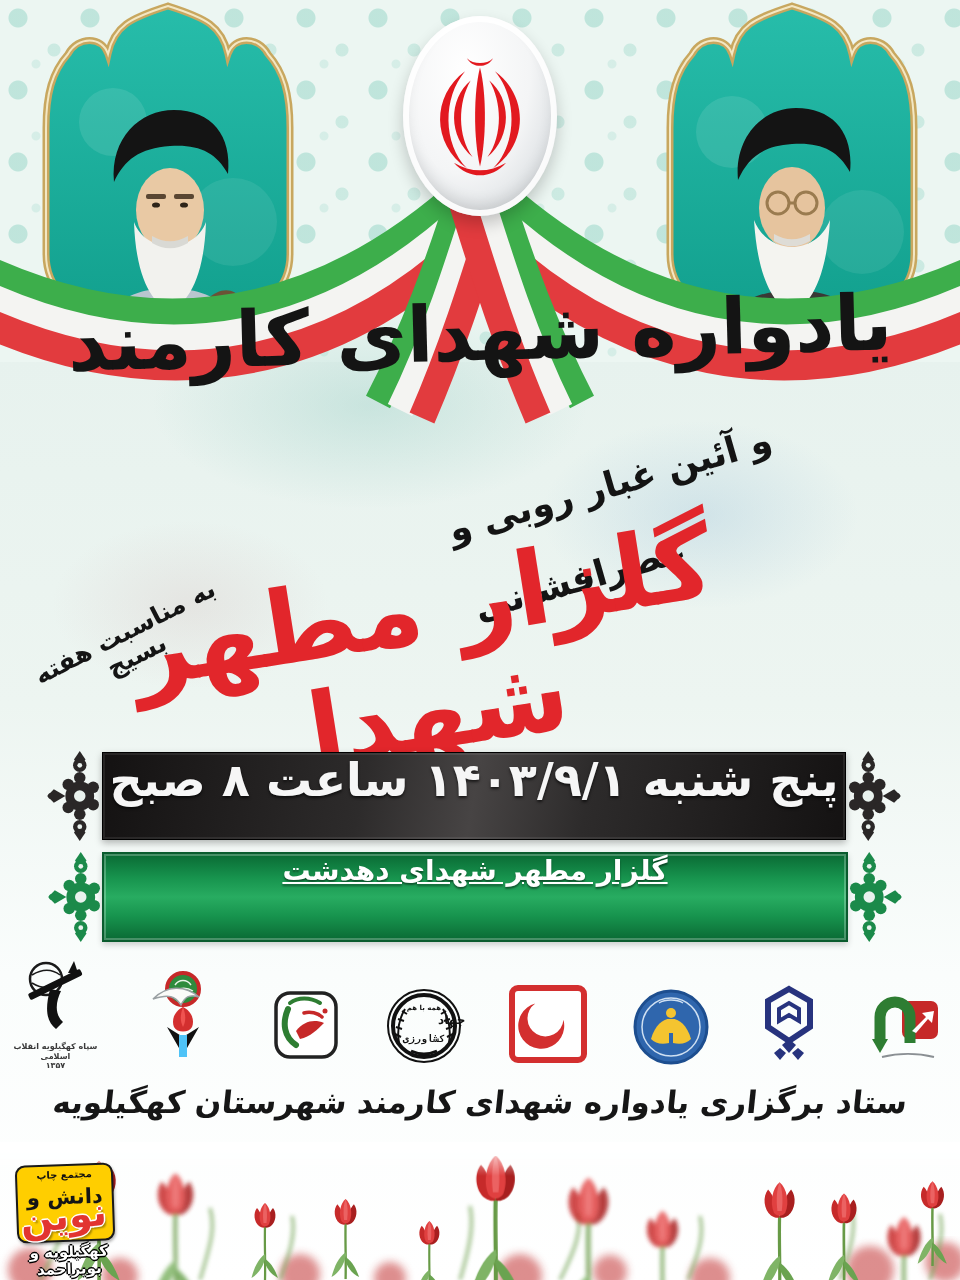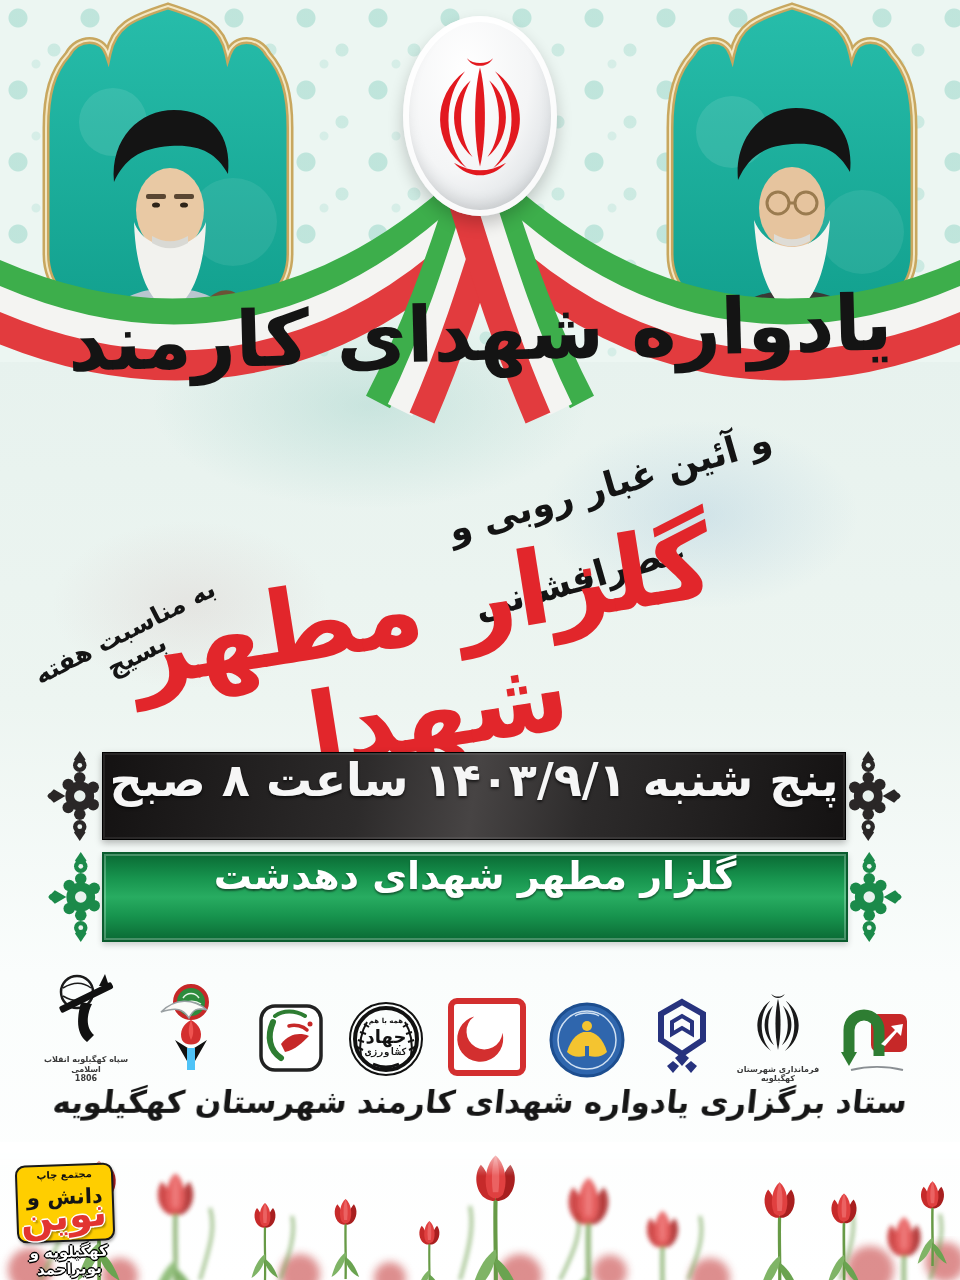--- a/index.html
+++ b/index.html
@@ -29,33 +29,33 @@
   .ritual1{top:466px;left:430px;width:360px;font-size:36px;font-weight:bold;transform:rotate(-16deg);}
   .ritual2{top:560px;left:430px;width:300px;font-size:36px;font-weight:bold;transform:rotate(-16deg);}
   .red-title{top:552px;left:100px;width:660px;font-size:102px;font-weight:bold;color:#e2262b;transform:rotate(-9deg);letter-spacing:-3px;}
   .occasion{top:618px;left:6px;width:250px;font-size:25px;font-weight:bold;transform:rotate(-27deg);}
   .banner{position:absolute;left:102px;width:742px;height:86px;z-index:5;display:flex;justify-content:center;}
   .banner-dark{top:752px;background:linear-gradient(100deg,#141212 0%,#2d2b2b 35%,#474444 50%,#2d2b2b 65%,#141212 100%);
     border:1px solid #000;box-shadow:0 3px 7px rgba(0,0,0,.28), inset 0 0 0 2px rgba(255,255,255,.08);}
   .banner-dark .txt{color:#f6f6f6;font-size:46px;font-weight:bold;text-shadow:0 2px 3px rgba(0,0,0,.65);}
   .banner-green{top:852px;background:linear-gradient(180deg,#0a6a34 0%,#17944e 28%,#28ac61 50%,#17944e 72%,#0a6a34 100%);
     border:2px solid #0a5c2e;box-shadow:inset 0 0 0 2px rgba(255,255,255,.25), 0 3px 6px rgba(0,0,0,.18);}
-  .banner-green .txt{color:#ffffff;font-size:38px;font-weight:bold;text-shadow:0 2px 2px rgba(0,0,0,.45);}
+  .banner-green .txt{color:#ffffff;font-size:28px;font-weight:bold;text-shadow:0 2px 2px rgba(0,0,0,.45);text-decoration:underline;}
   .orn{position:absolute;width:58px;height:96px;top:-5px;}
   .orn-l{left:-58px;}
   .orn-r{right:-58px;transform:scaleX(-1);}
   .orn-dark{color:#2a2727;}
   .orn-green{color:#1b8a4a;}
   .logos{position:absolute;top:958px;left:0;width:960px;height:126px;z-index:5;
     display:flex;justify-content:center;align-items:flex-end;gap:13px;direction:ltr;}
-  .logo{position:relative;margin:0;text-align:center;}
+  .logo{position:relative;margin:13px;text-align:center;}
   .logo figcaption{font-size:8px;font-weight:bold;color:#3a3a3a;line-height:1.2;margin-top:1px;direction:rtl;}
   .jh-txt{position:absolute;left:0;width:100%;text-align:center;color:#111;direction:rtl;}
   .jh-motto{top:19px;font-size:7px;font-weight:bold;}
-  .jh1{top:28px;font-size:18px;font-weight:bold;}
+  .jh1{top:28px;font-size:12px;font-weight:bold;text-align:right;}
   .jh2{top:48px;font-size:10px;font-weight:bold;font-family:Liberation Mono, monospace;}
   .organizer{position:absolute;top:1084px;left:0;width:960px;text-align:center;z-index:5;
     font-size:31px;font-weight:bold;color:#161616;transform:skewX(-6deg);}
   .tulips{position:absolute;left:0;top:1142px;z-index:4;}
   .badge{position:absolute;left:8px;top:1160px;width:134px;height:118px;z-index:9;}
   .badge-box{position:absolute;left:8px;top:4px;width:94px;height:74px;background:#ffce00;border:2.5px solid #1a1a1a;border-radius:10px;
     transform:rotate(-2deg);box-shadow:1px 2px 3px rgba(0,0,0,.3);}
   .badge-top{position:absolute;top:3px;left:0;width:100%;text-align:center;font-size:10px;font-weight:bold;color:#111;}
   .badge-name{position:absolute;top:19px;left:0;width:100%;text-align:center;font-size:21px;font-weight:bold;color:#151515;}
   .badge-red{position:absolute;left:12px;top:34px;font-size:38px;font-weight:bold;color:#e23430;transform:rotate(-6deg);z-index:2;
@@ -212,21 +212,21 @@
     <figure class="logo" style="width:88px">
       <svg width="78" height="84" viewBox="0 0 78 84">
         <circle cx="30" cy="26" r="16" fill="none" stroke="#1a1a1a" stroke-width="2.5"></circle>
         <path d="M16 22 C26 16 36 16 44 22 M16 30 C26 36 36 36 44 30" stroke="#1a1a1a" stroke-width="1.5" fill="none"></path>
         <rect x="10" y="28" width="58" height="7" rx="2" transform="rotate(-26 39 31)" fill="#111"></rect>
         <path d="M34 36 C29 56 30 68 40 76 L47 69 C38 61 40 48 45 38 Z" fill="#111"></path>
         <path d="M52 20 l6 -12 4 12 Z" fill="#111"></path>
       </svg>
       <figcaption>
         <span>سپاه کهگیلویه انقلاب اسلامی</span><br>
-        <span>1806</span>
+        <span>۱۳۵۷</span>
       </figcaption>
     </figure>
 
     <figure class="logo" style="width:96px">
       <svg width="92" height="100" viewBox="0 0 92 100">
         <circle cx="46" cy="22" r="16" fill="#2e8b3d" stroke="#c62828" stroke-width="4"></circle>
         <path d="M38 18 C42 12 50 12 54 18 M36 24 C44 20 50 20 56 24" stroke="#e8f4e8" stroke-width="1.5" fill="none"></path>
         <path d="M16 32 C30 18 48 18 62 30 C52 27 48 30 44 38 C38 29 32 27 16 32 Z" fill="#fbfbf8" stroke="#9aa0a3" stroke-width="1.5"></path>
         <path d="M46 40 C38 44 34 52 37 60 C40 66 52 66 55 60 C58 52 54 44 46 40 Z" fill="#d32f2f"></path>
         <path d="M46 40 C43 48 43 54 46 60 C49 54 49 48 46 40 Z" fill="#ef5350"></path>
@@ -286,33 +286,20 @@
     <figure class="logo" style="width:80px">
       <svg width="74" height="84" viewBox="0 0 74 84">
         <path d="M37 6 L58 18 L58 44 L37 58 L16 44 L16 18 Z" fill="none" stroke="#27337e" stroke-width="6" stroke-linejoin="miter"></path>
         <path d="M27 26 L37 20 L47 26 L47 38 L37 32 L27 38 Z" fill="none" stroke="#27337e" stroke-width="4"></path>
         <path d="M30 62 l7 8 7 -8 -7 -6 Z" fill="#27337e"></path>
         <path d="M22 70 l6 7 6 -7 -6 -5 Z" fill="#27337e"></path>
         <path d="M40 70 l6 7 6 -7 -6 -5 Z" fill="#27337e"></path>
       </svg>
     </figure>
 
-    <figure class="logo" style="width:86px">
-      <svg width="58" height="72" viewBox="-60 -70 120 140">
-        <g fill="#1a1a1a">
-          <path d="M0 -52 C7 -25 7 25 0 54 C-7 25 -7 -25 0 -52 Z"></path>
-          <path d="M-10 -38 C-34 -18 -34 22 -8 44 C-24 22 -24 -14 -10 -38 Z"></path>
-          <path d="M10 -38 C34 -18 34 22 8 44 C24 22 24 -14 10 -38 Z"></path>
-          <path d="M-16 -48 C-52 -22 -52 30 -14 56 C-40 30 -40 -20 -16 -48 Z"></path>
-          <path d="M16 -48 C52 -22 52 30 14 56 C40 30 40 -20 16 -48 Z"></path>
-          <path d="M-14 -62 C-7 -55 7 -55 14 -62 C8 -51 -8 -51 -14 -62 Z"></path>
-        </g>
-      </svg>
-      <figcaption><span>فرمانداری شهرستان کهگیلویه</span></figcaption>
-    </figure>
 
     <figure class="logo" style="width:84px">
       <svg width="78" height="80" viewBox="0 0 78 80">
         <rect x="34" y="14" width="36" height="38" rx="7" fill="#c62828"></rect>
         <path d="M12 56 V30 a15 15 0 0 1 30 0 V56" fill="none" stroke="#2e7d32" stroke-width="11"></path>
         <path d="M4 52 L20 52 L12 66 Z" fill="#2e7d32"></path>
         <path d="M44 44 L58 30 L54 26 L66 24 L64 36 L60 32 L48 46 Z" fill="#fff"></path>
         <path d="M14 70 C30 66 50 66 66 70" stroke="#8a8f93" stroke-width="2" fill="none"></path>
       </svg>
     </figure>

